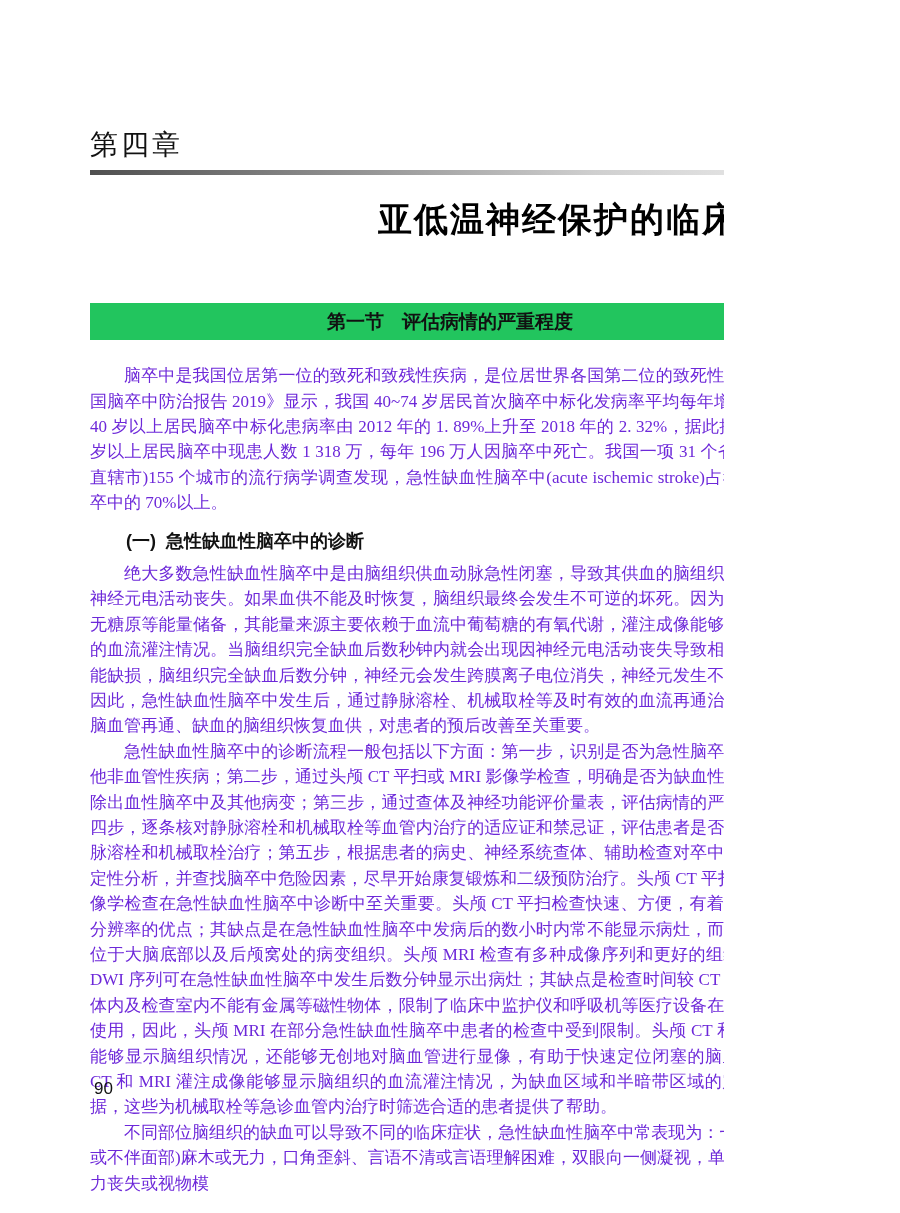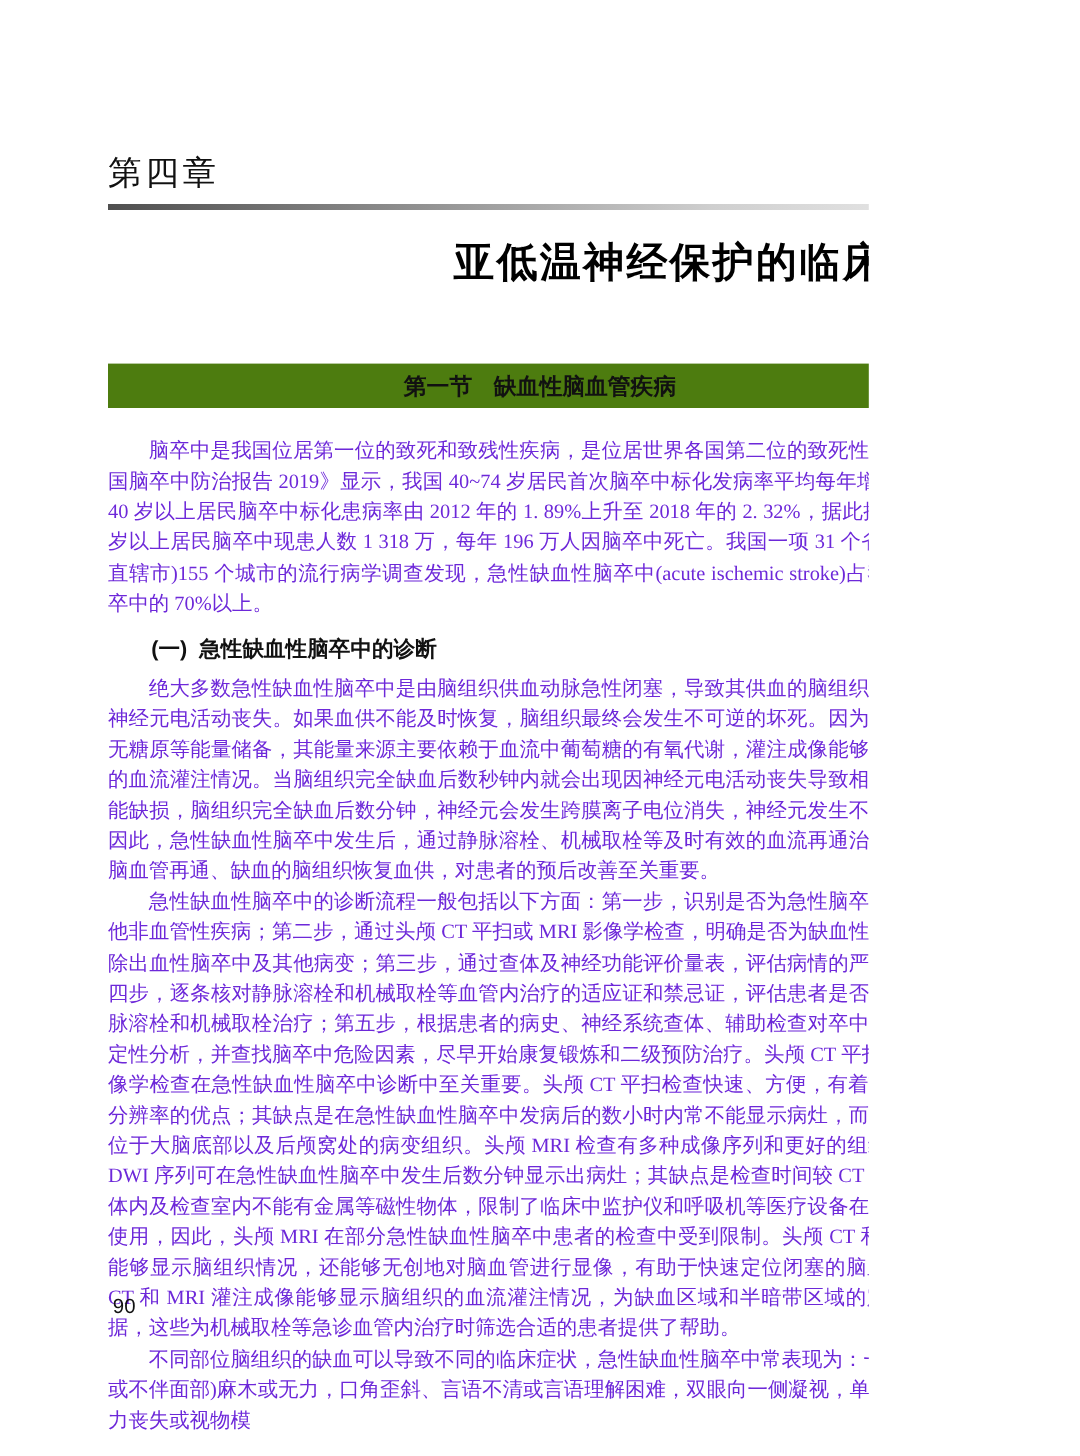--- a/index.html
+++ b/index.html
@@ -43,21 +43,21 @@
     text-align: right;
     font-size: 34px;
     font-weight: bold;
     letter-spacing: 2px;
     line-height: 1.25;
     color: #000;
   }
   .section-bar {
     margin-top: 62px;
     height: 37px;
-    background: #4d7c0f;
+    background: #22c55e;
     display: flex;
     align-items: center;
     justify-content: center;
     font-family: "Liberation Sans", "DejaVu Sans", sans-serif;
     font-size: 19px;
     font-weight: bold;
     color: #111;
   }
   .section-bar .sec-num {
     margin-right: 18px;
@@ -113,21 +113,21 @@
   <div class="content">
 
     <div class="chapter-label">第四章</div>
 
     <div class="chapter-rule"></div>
 
     <h1 class="chapter-title" style="margin:24px 0 0 0;">亚低温神经保护的临床应用</h1>
 
     <div class="section-bar">
       <span class="sec-num">第一节</span>
-      <span>缺血性脑血管疾病</span>
+      <span>评估病情的严重程度</span>
     </div>
 
     <p class="body-text intro">脑卒中是我国位居第一位的致死和致残性疾病，是位居世界各国第二位的致死性疾病。《中国脑卒中防治报告 2019》显示，我国 40~74 岁居民首次脑卒中标化发病率平均每年增长 8. 3%。40 岁以上居民脑卒中标化患病率由 2012 年的 1. 89%上升至 2018 年的 2. 32%，据此推算我国 40 岁以上居民脑卒中现患人数 1 318 万，每年 196 万人因脑卒中死亡。我国一项 31 个省(自治区、直辖市)155 个城市的流行病学调查发现，急性缺血性脑卒中(acute ischemic stroke)占我国所有脑卒中的 70%以上。</p>
 
 
     <h3 class="h3">
       <span class="h3-num">(一)</span><span>急性缺血性脑卒中的诊断</span>
     </h3>
 
     <p class="body-text">绝大多数急性缺血性脑卒中是由脑组织供血动脉急性闭塞，导致其供血的脑组织缺血缺氧，神经元电活动丧失。如果血供不能及时恢复，脑组织最终会发生不可逆的坏死。因为脑组织几乎无糖原等能量储备，其能量来源主要依赖于血流中葡萄糖的有氧代谢，灌注成像能够显示脑组织的血流灌注情况。当脑组织完全缺血后数秒钟内就会出现因神经元电活动丧失导致相应的神经功能缺损，脑组织完全缺血后数分钟，神经元会发生跨膜离子电位消失，神经元发生不可逆坏死。因此，急性缺血性脑卒中发生后，通过静脉溶栓、机械取栓等及时有效的血流再通治疗使闭塞的脑血管再通、缺血的脑组织恢复血供，对患者的预后改善至关重要。</p>

